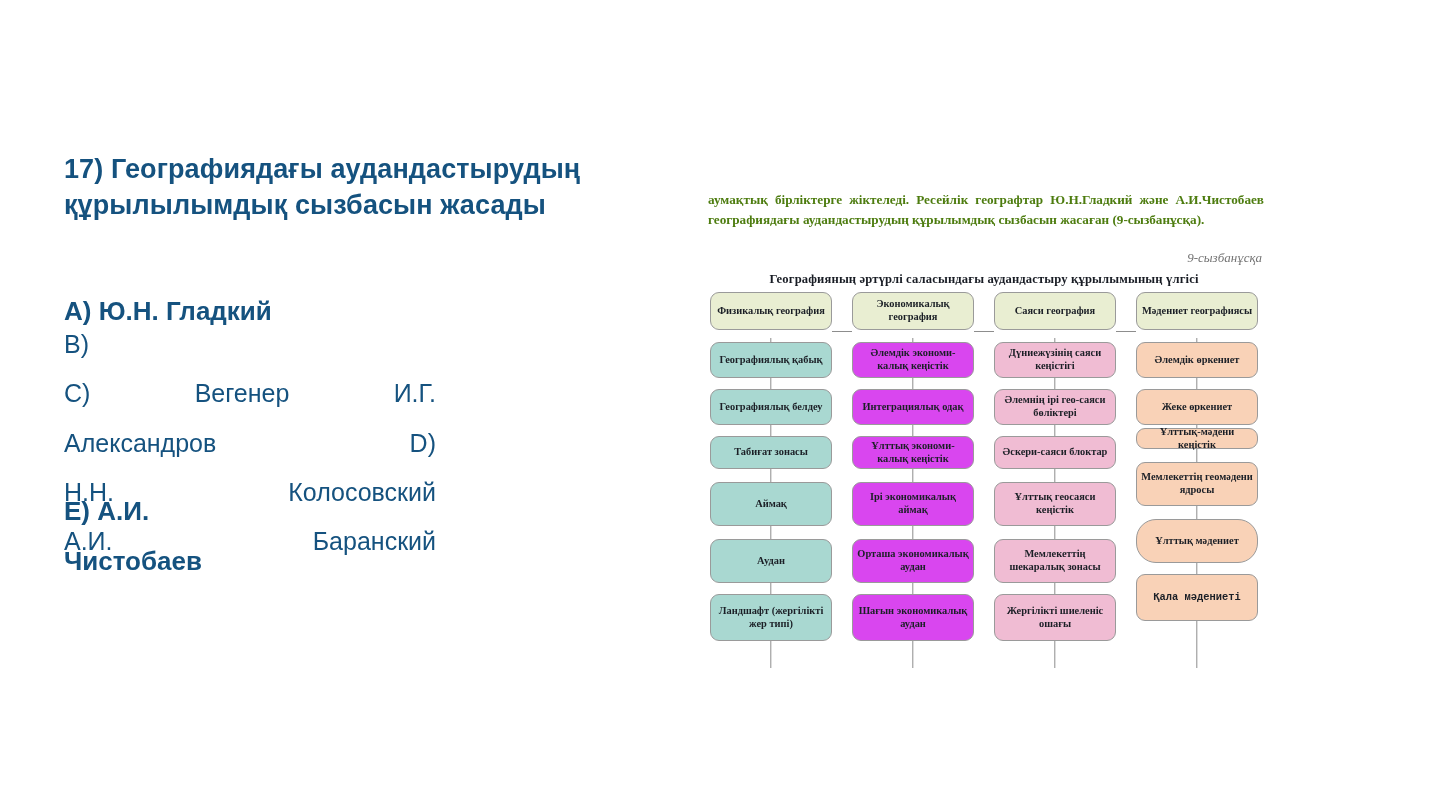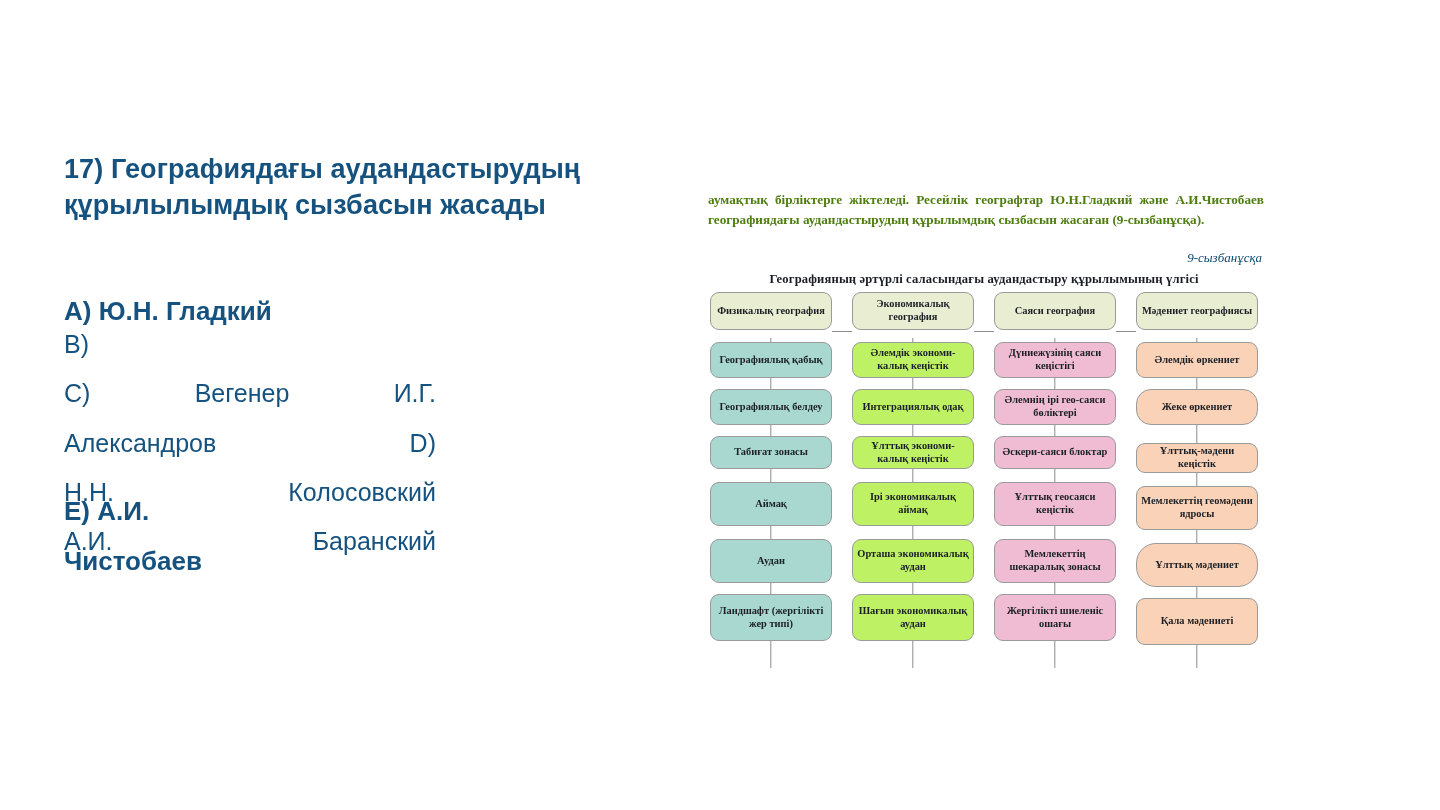--- a/index.html
+++ b/index.html
@@ -53,21 +53,21 @@
   .para{
     position:absolute; left:8px; top:0px; width:556px;
     font-family:"Liberation Serif", serif;
     font-size:13.2px; line-height:1.52;
     color:#4d7c0f; text-align:justify;
     font-weight:600;
   }
   .fig-caption{
     position:absolute; right:6px; top:60px;
     font-family:"Liberation Serif", serif;
-    font-style:italic; font-size:13px; color:#0c4a6e;
+    font-style:italic; font-size:13px; color:#737373;
   }
   .diagram{
     position:absolute; left:0; top:82px;
     width:568px; height:418px;
   }
   .diagram-title{
     position:absolute; left:0; top:0; width:568px;
     text-align:center;
     font-family:"Liberation Serif", serif;
     font-weight:bold; font-size:12.6px; color:#181c24;
@@ -89,21 +89,21 @@
     color:#1b1f26;
     text-align:center;
     display:flex;align-items:center;justify-content:center;
     padding:2px 3px;
     position:relative;
     z-index:2;
     font-weight:600;
   }
   .box.head{background:#e9eed2;}
   .col-0 .box.cell{background:#a9d8d1;font-family:Liberation Serif, serif;}
-  .col-1 .box.cell{background:#bef264;}
+  .col-1 .box.cell{background:#d946ef;}
   .col-2 .box.cell{background:#f0bcd3;}
   .col-3 .box.cell{background:#f9d2b7;}
 
   
   .col .spine{
     position:absolute;
     left:50%; transform:translateX(-50%);
     width:1.4px; background:#8d8d8d;
     z-index:1;
   }
@@ -199,23 +199,23 @@
           <div class="box cell" style="margin-top:11px;height:33px;">Әскери-саяси блоктар</div>
           <div class="box cell" style="margin-top:13px;height:44px;">Ұлттық геосаяси кеңістік</div>
           <div class="box cell" style="margin-top:13px;height:44px;">Мемлекеттің шекаралық зонасы</div>
           <div class="box cell" style="margin-top:11px;height:47px;">Жергілікті шиеленіс ошағы</div>
         </div>
 
         <div class="col col-3">
           <div class="spine" style="top:46px;height:330px;"></div>
           <div class="box head" style="height:38px;">Мәдениет географиясы</div>
           <div class="box cell" style="margin-top:12px;height:36px;">Әлемдік өркениет</div>
-          <div class="box cell" style="margin-top:11px;height:36px;border-radius:15px;">Жеке өркениет</div>
-          <div class="box cell" style="margin-top:18px;height:30px;">Ұлттық-мәдени кеңістік</div>
+          <div class="box cell" style="margin-top:11px;height:36px;">Жеке өркениет</div>
+          <div class="box cell" style="margin-top:3px;height:21px;">Ұлттық-мәдени кеңістік</div>
           <div class="box cell" style="margin-top:13px;height:44px;">Мемлекеттің геомәдени ядросы</div>
           <div class="box cell" style="margin-top:13px;height:44px;border-radius:20px;">Ұлттық мәдениет</div>
-          <div class="box cell" style="margin-top:11px;height:47px;">Қала мәдениеті</div>
+          <div class="box cell" style="margin-top:11px;height:47px;font-family:Liberation Mono, monospace;">Қала мәдениеті</div>
         </div>
       </div>
     </div>
   </div>
 
 </div>
 
 </body></html>

